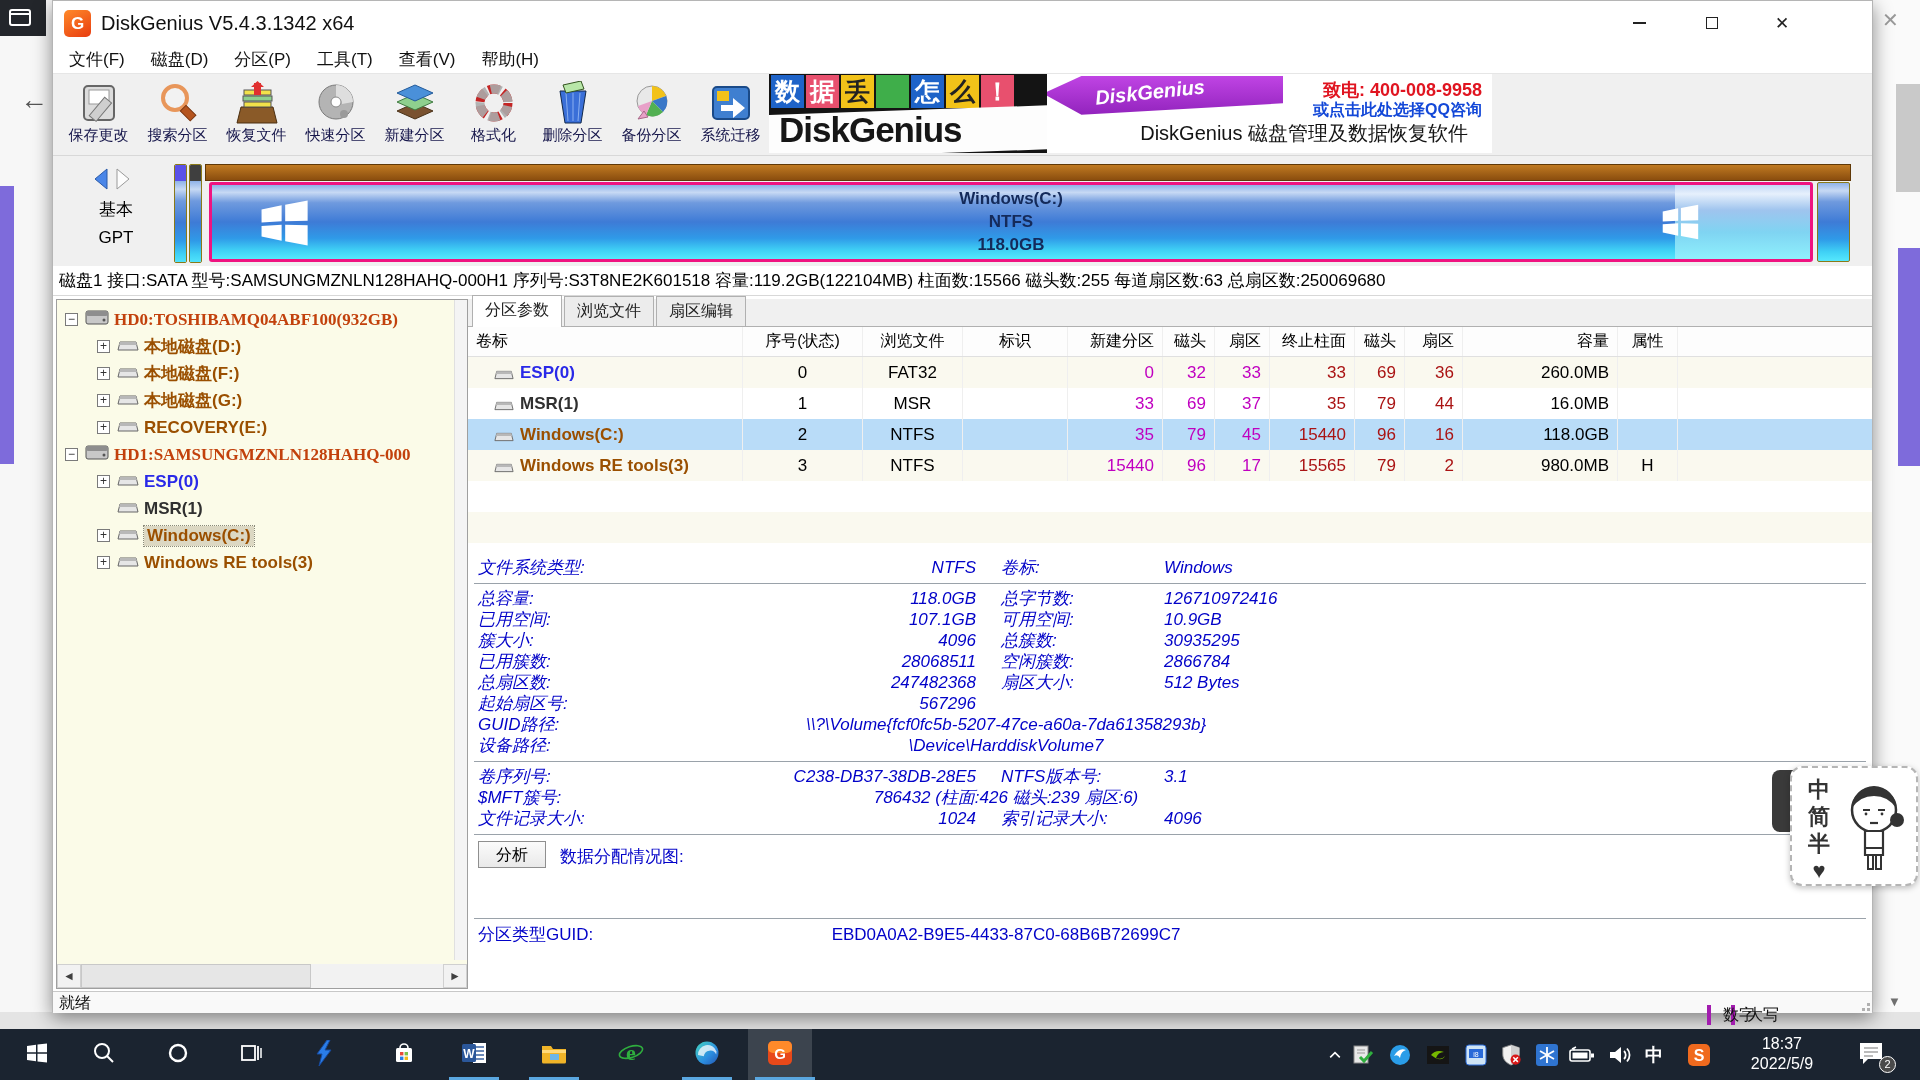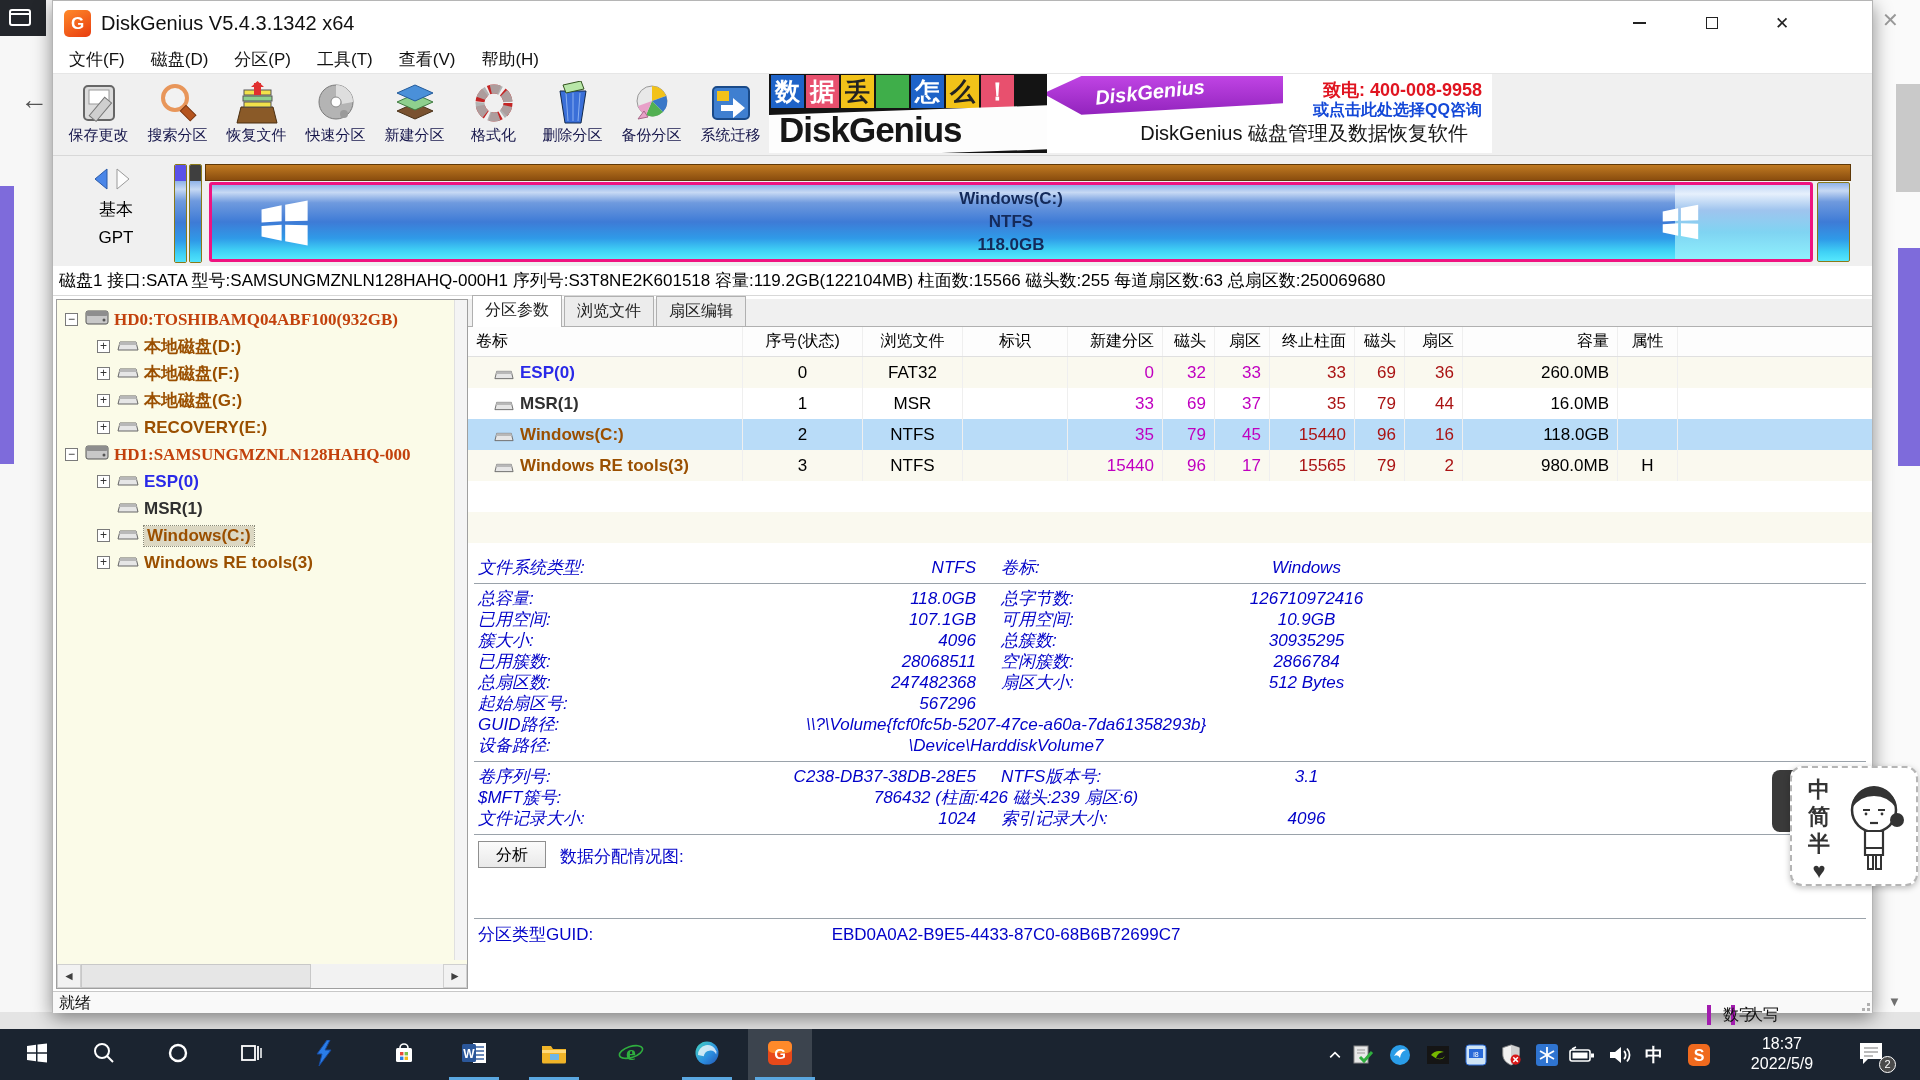--- a/index.html
+++ b/index.html
@@ -124,21 +124,21 @@
   .row-cream{background:#faf9ef;} .row-sel{background:#b9dcf8;}
   .emptyrow{height:31px;}
 
   
   .details{position:absolute;left:0;top:216px;width:100%;height:448px;background:#fff;color:#0202c8;
     font-size:17px;padding-top:14px;overflow:hidden;}
   .drow{position:relative;height:21px;line-height:21px;white-space:nowrap;font-style:italic;}
   .dl1{position:absolute;left:10px;}
   .dv1{position:absolute;left:200px;width:308px;text-align:right;}
   .dl2{position:absolute;left:533px;}
-  .dv2{position:absolute;left:668px;width:341px;text-align:center;}
+  .dv2{position:absolute;left:696px;width:341px;text-align:left;}
   .dwide{position:absolute;left:113px;width:850px;text-align:center;}
   .ddiv{height:1px;background:#9aa2aa;margin:5px 6px 4px 6px;}
   .btnrow{position:relative;height:30px;margin-top:6px;}
   .analyze-btn{position:absolute;left:10px;top:0;width:68px;height:27px;background:linear-gradient(#fbfbfb,#e9e9e9);
     border:1px solid #8f8f8f;color:#000;font-size:16px;text-align:center;line-height:25px;}
   .alloc-lbl{position:absolute;left:92px;top:4px;}
   .allocspacer{height:42px;}
   .guidrow{position:relative;height:24px;line-height:24px;white-space:nowrap;}
 
   

